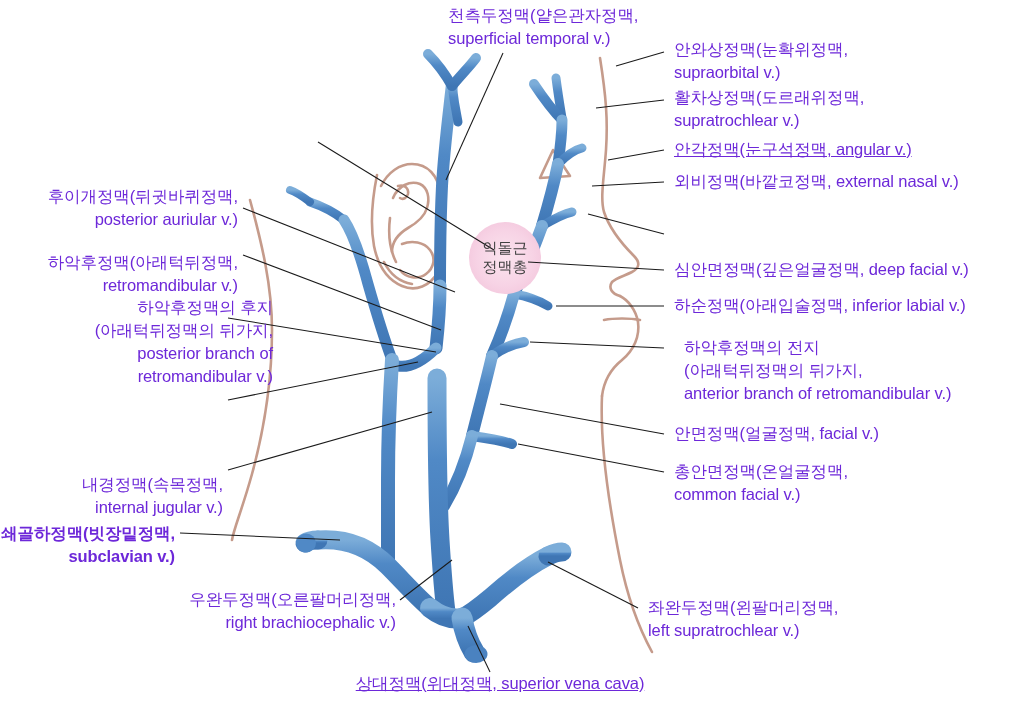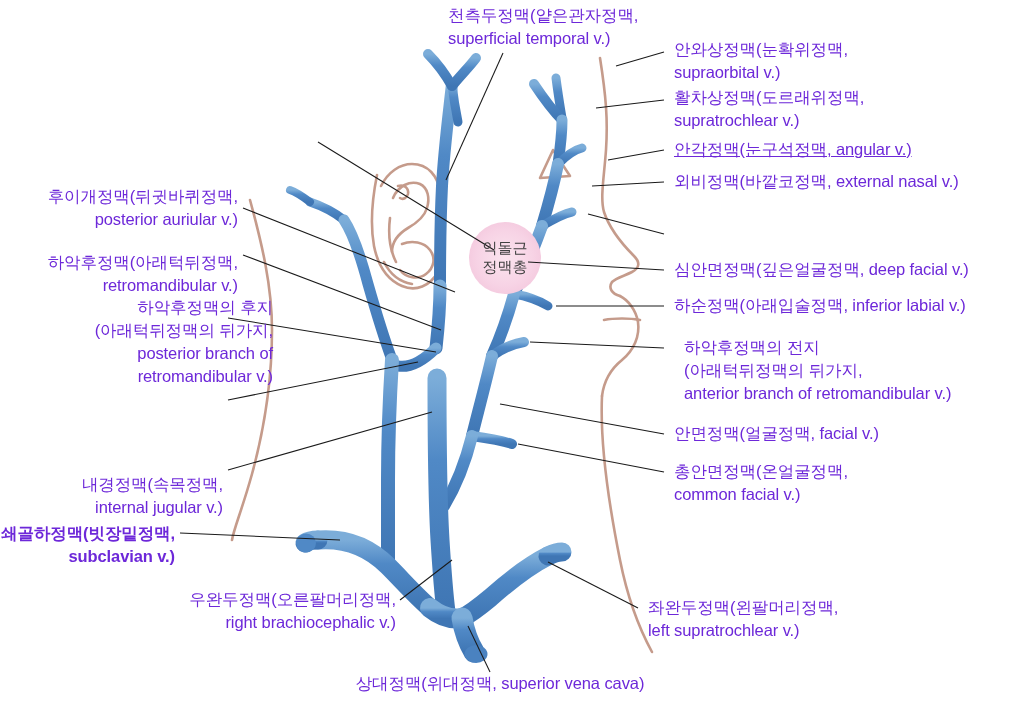--- a/index.html
+++ b/index.html
@@ -19,21 +19,21 @@
   .lbl{
     position:absolute;
     color:#6d28d9;
     font-size:16.5px;
     line-height:23px;
     white-space:pre;
     letter-spacing:-0.1px;
   }
   .lbl.r{text-align:right;}
   .lbl.l{text-align:left;}
-  .lbl.c{text-align:center;}
+  .lbl.c{text-align:center;text-decoration:underline;}
   .plexus{
     position:absolute;
     color:#404040;
     font-size:15px;
     line-height:19px;
     text-align:center;
     white-space:pre;
     font-weight:400;
   }
 </style>

